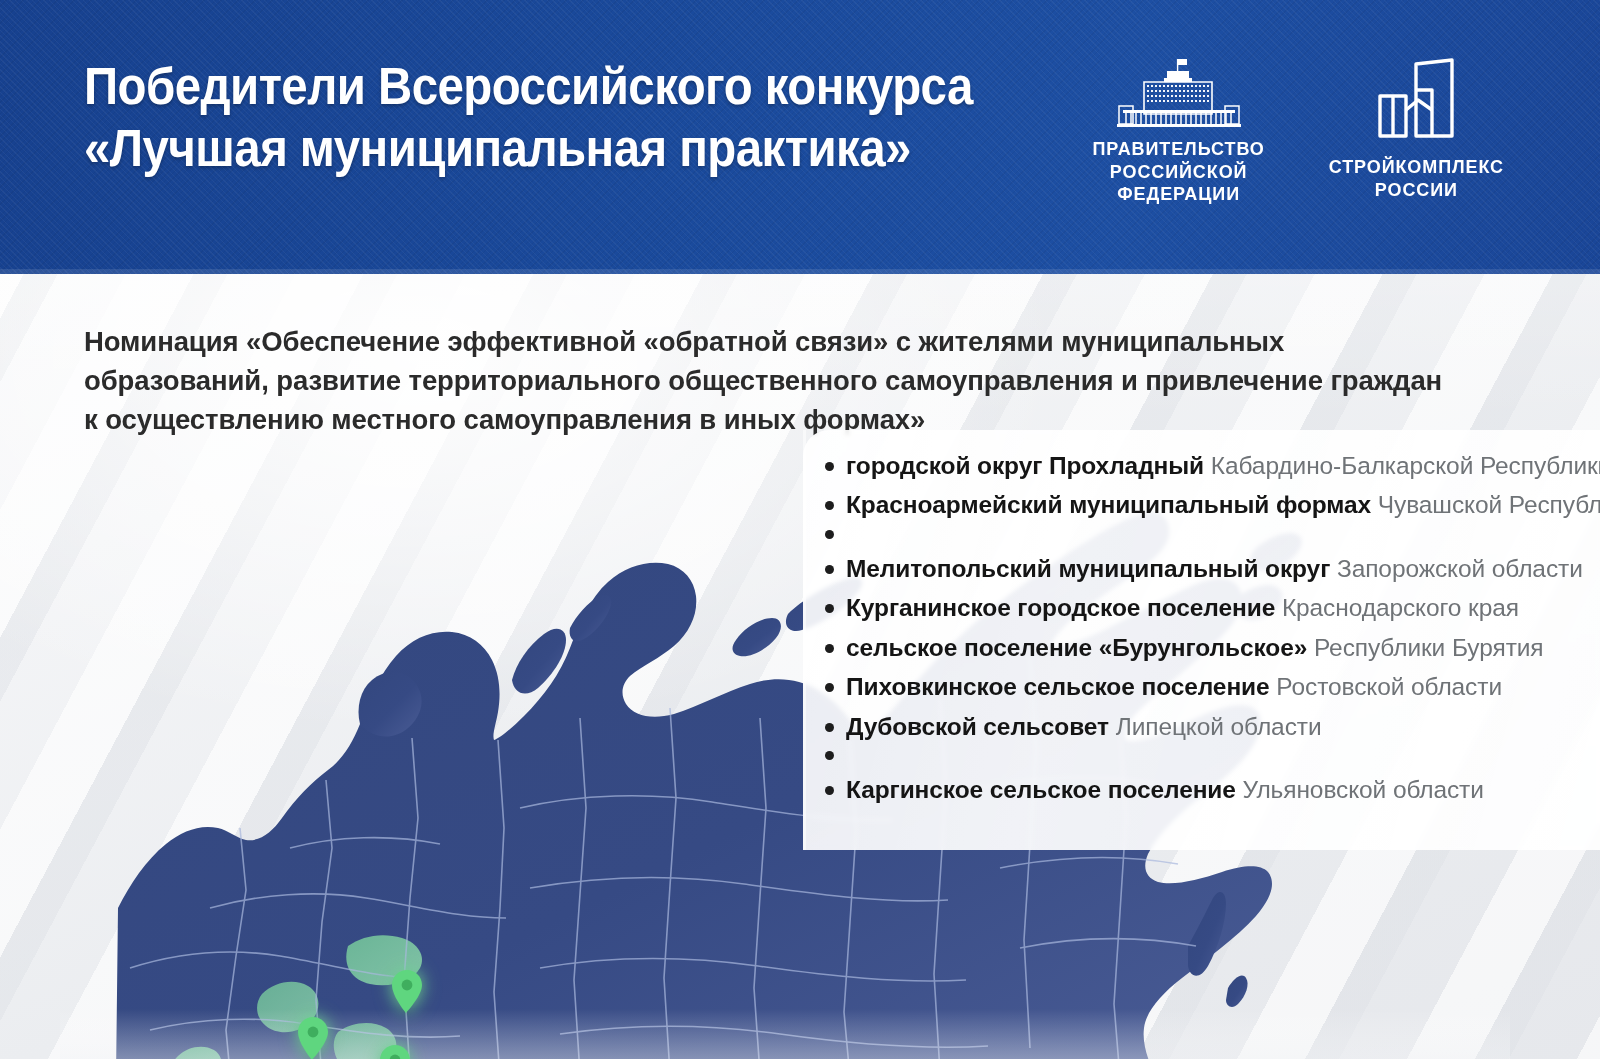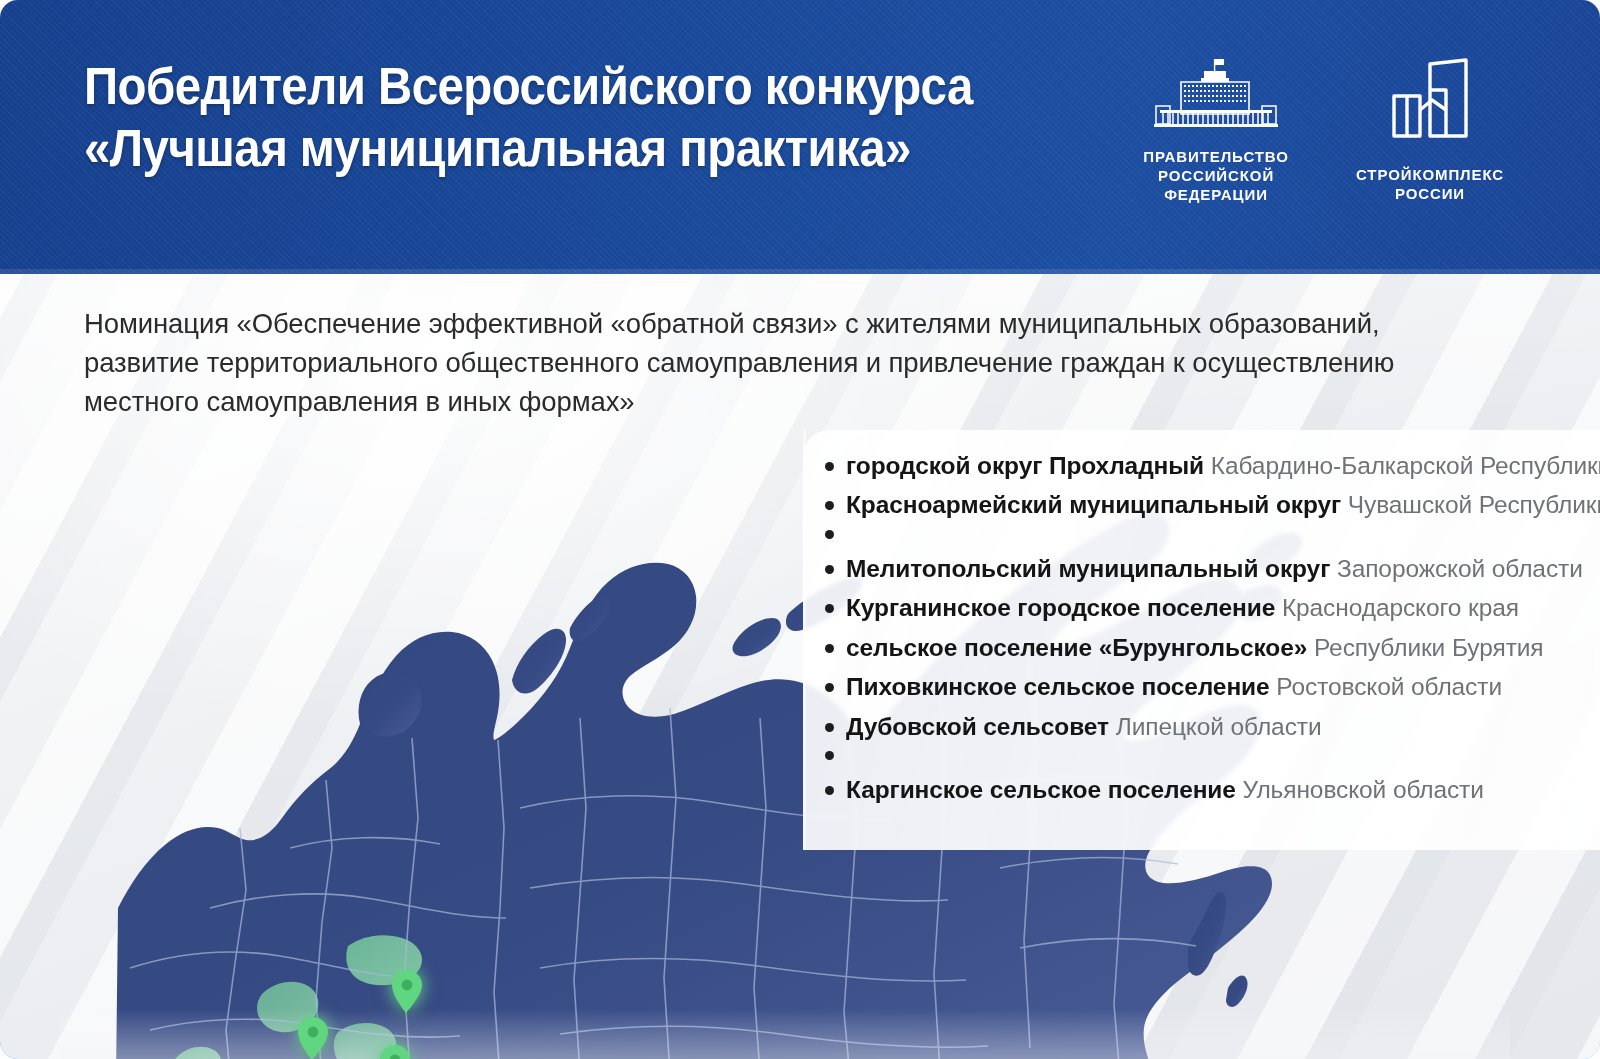--- a/index.html
+++ b/index.html
@@ -12,21 +12,20 @@
     font-family: "Liberation Sans", "DejaVu Sans", sans-serif;
     background: #ffffff;
   }
 
   #poster {
     position: relative;
     width: 1600px;
     height: 1059px;
     overflow: hidden;
     background: #0ea5e9;
-    border-radius: 18px;
   }
 
   
   .bg-base {
     position: absolute;
     inset: 0;
     background:
       linear-gradient(160deg, #ffffff 0%, #f4f5f7 35%, #ebedf0 65%, #e6e8ec 100%);
   }
   .bg-stripes {
@@ -104,22 +103,22 @@
     align-items: flex-start;
     gap: 64px;
   }
   .logo-block {
     display: flex;
     flex-direction: column;
     align-items: center;
     color: #ffffff;
   }
   .logo-caption {
-    margin-top: 20px;
-    font-size: 15px;
+    margin-top: 10px;
+    font-size: 18px;
     font-weight: 700;
     letter-spacing: 0.9px;
     line-height: 1.25;
     text-align: center;
     white-space: pre-line;
     text-transform: uppercase;
   }
   .logo-gov svg, .logo-stroy svg { display: block; }
 
   
@@ -565,37 +564,37 @@
     </div>
     <div class="pin glow" style="left:318px; top:756px;">
       <svg viewBox="0 0 34 46">
           <path class="pin-body" d="M17 1C8.7 1 2 7.7 2 16c0 10.5 12.2 25.8 14 28 1.8-2.2 16-17.5 16-28 0-8.3-6.7-15-15-15z" fill="#5fd67f"></path>
           <circle class="pin-hole" cx="17" cy="16" r="5.4" fill="#3fae5e"></circle>
         </svg>
     </div>
 
   </div>
 
-  <div style="position:absolute; left:84px; top:304px; width:1375px; font-size:27.5px; line-height:1.42; color:#2b2b2b; font-weight:400; letter-spacing:-0.1px;">Номинация «Обеспечение эффективной «обратной связи» с жителями муниципальных образований, развитие территориального общественного самоуправления и привлечение граждан к осуществлению местного самоуправления в иных формах»</div>
+  <div style="position:absolute; left:84px; top:322px; width:1375px; font-size:27.5px; line-height:1.42; color:#2b2b2b; font-weight:700; letter-spacing:-0.1px;">Номинация «Обеспечение эффективной «обратной связи» с жителями муниципальных образований, развитие территориального общественного самоуправления и привлечение граждан к осуществлению местного самоуправления в иных формах»</div>
 
   <div class="list-panel">
     <ul class="winners-list">
 
       <li class="winner-item">
         <span class="winner-bullet"></span>
         <span class="winner-text">
           <span class="winner-name">городской округ Прохладный</span>
           <span class="winner-region">Кабардино-Балкарской Республики</span>
         </span>
       </li>
 
       <li class="winner-item">
         <span class="winner-bullet"></span>
         <span class="winner-text">
-          <span class="winner-name">Красноармейский муниципальный округ</span>
+          <span class="winner-name">Красноармейский муниципальный формах</span>
           <span class="winner-region">Чувашской Республики</span>
         </span>
       </li>
 
       <li class="winner-item">
         <span class="winner-bullet"></span>
       </li>
 
       <li class="winner-item">
         <span class="winner-bullet"></span>

